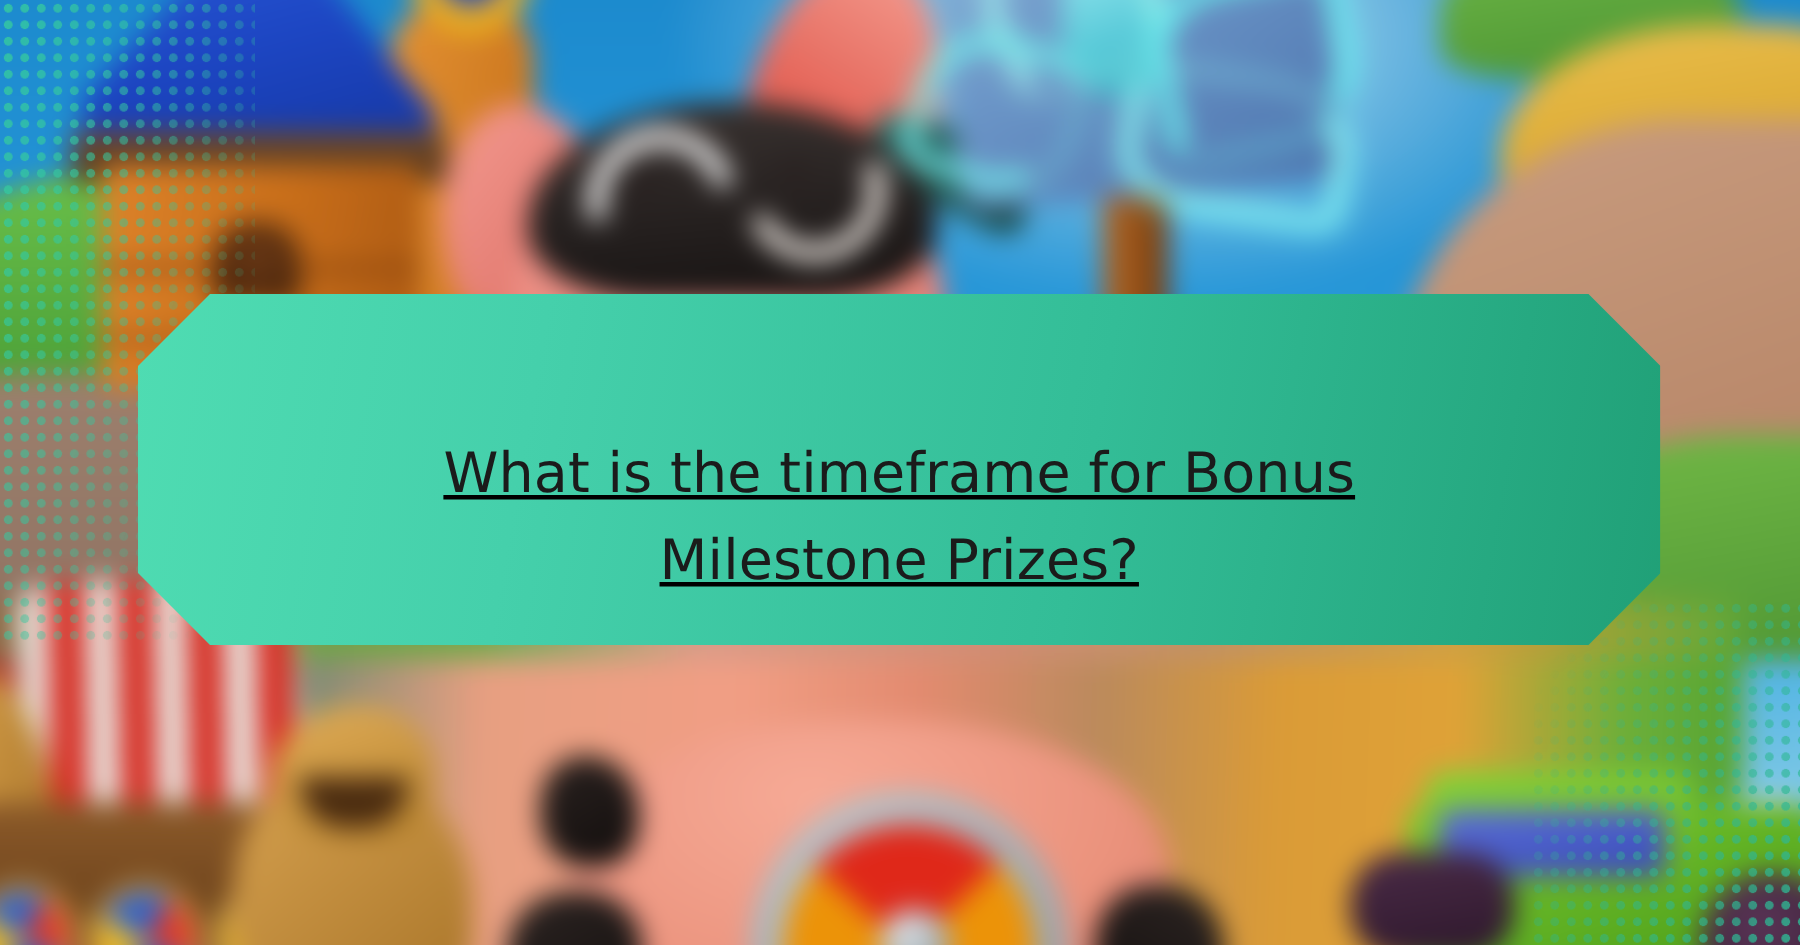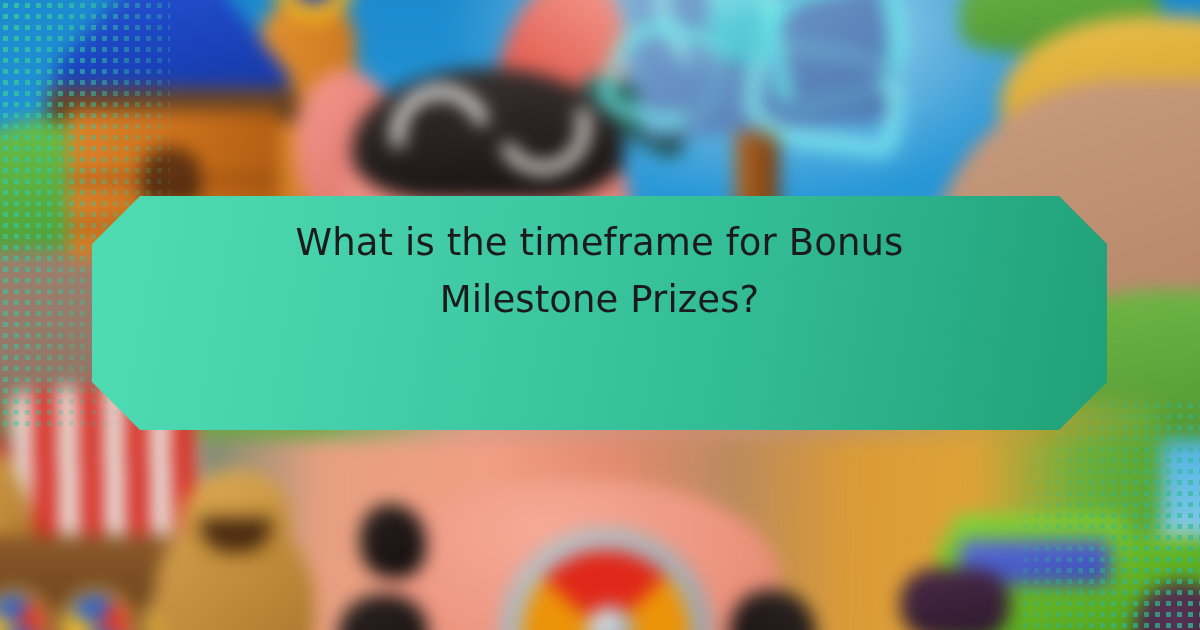--- a/index.html
+++ b/index.html
@@ -387,24 +387,25 @@
       48px 0,
       calc(100% - 48px) 0,
       100% 48px,
       100% calc(100% - 48px),
       calc(100% - 48px) 100%,
       48px 100%,
       0 calc(100% - 48px),
       0 48px
     );
     display: flex;
-    align-items: flex-start;
+    align-items: flex-end;
     justify-content: center;
     box-sizing: border-box;
-    padding: 18px 96px;
+    padding: 28px 96px;
+    text-decoration: underline;
   }
 
   #question-text {
     margin: 0;
     font-family: "DejaVu Sans", "Liberation Sans", sans-serif;
     font-size: 37px;
     font-weight: 400;
     line-height: 1.55;
     color: #1b1b1b;
     text-align: center;

